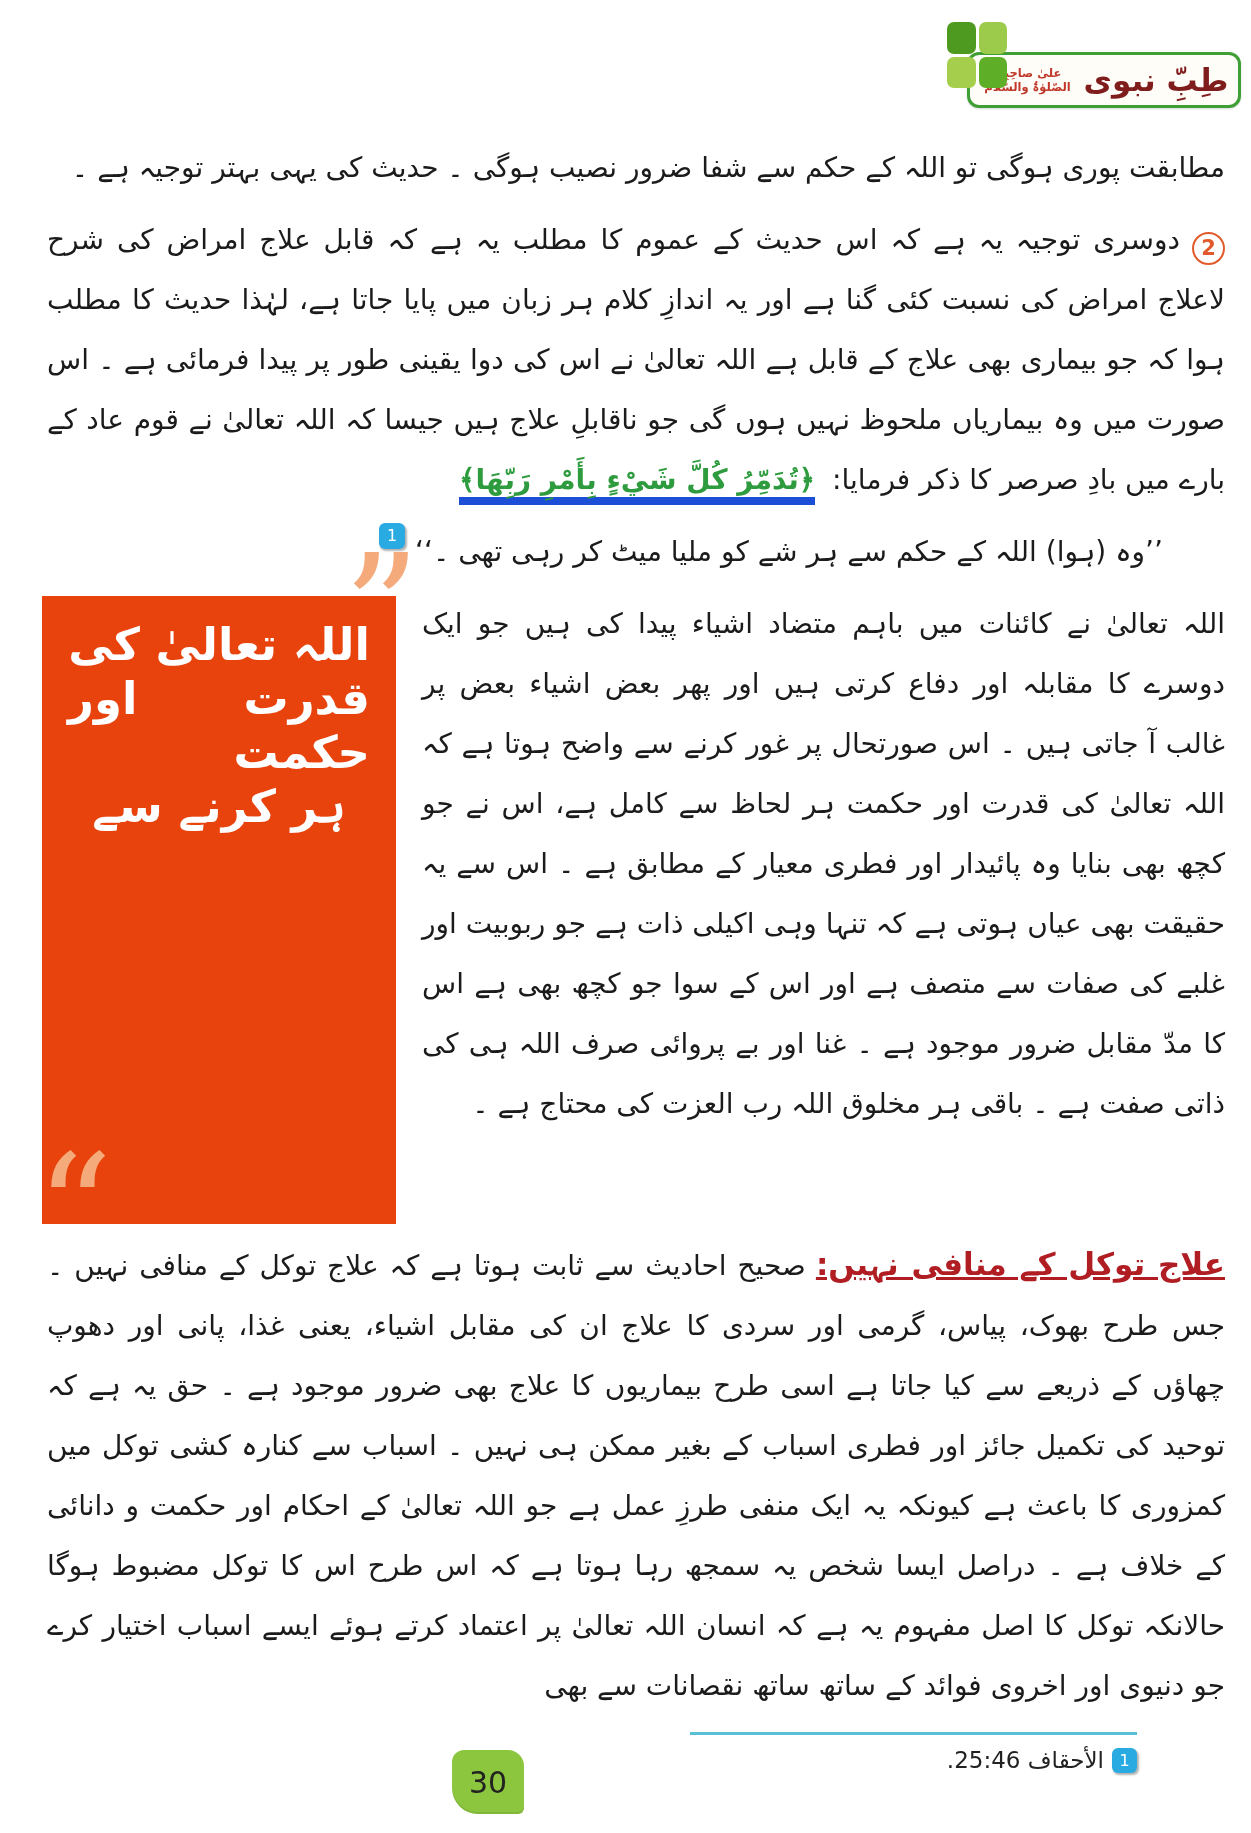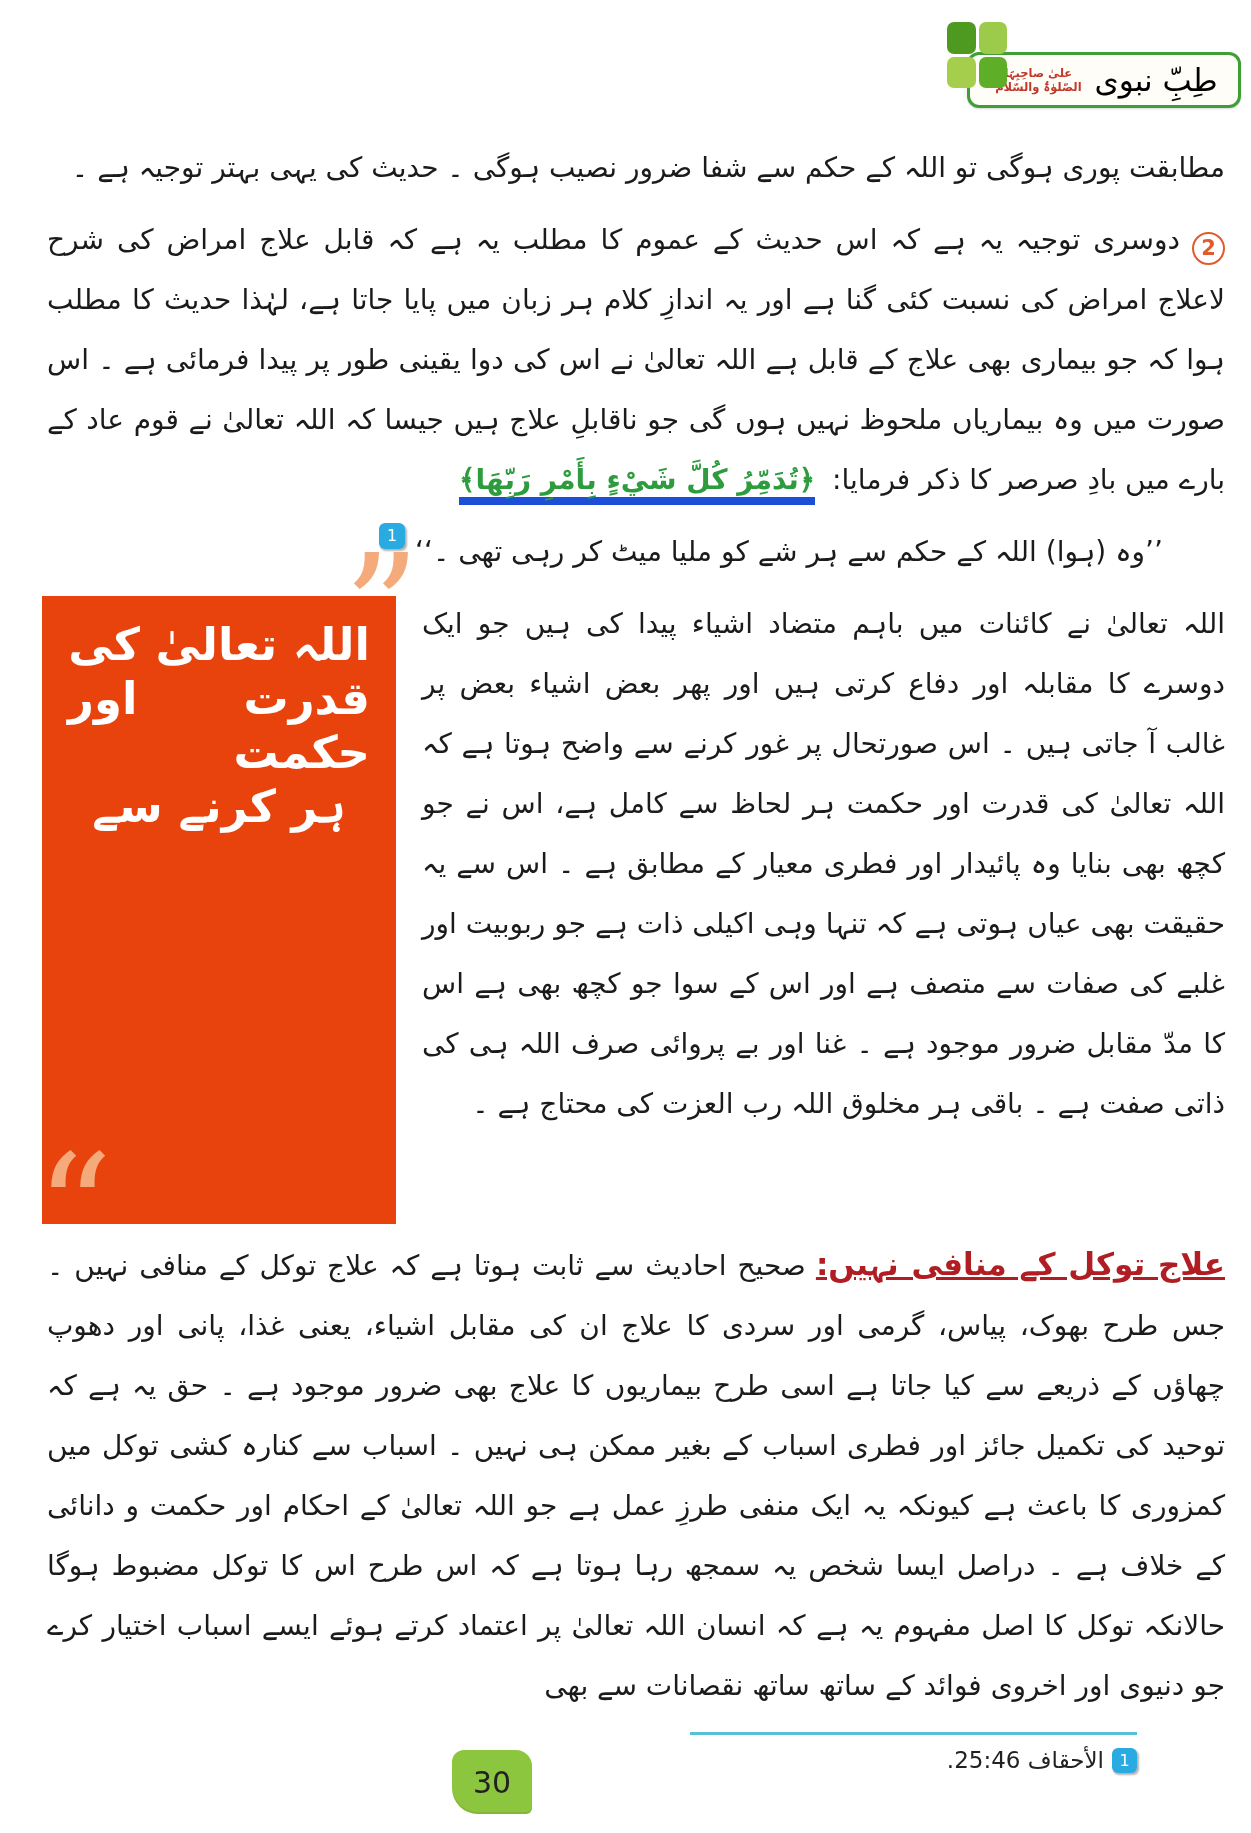--- a/index.html
+++ b/index.html
@@ -25,21 +25,21 @@
   .leaf.l2{background:#4E9A21;}
   .leaf.l3{background:#5FAE27;}
   .leaf.l4{background:#A5CE4C;}
   .title-box{
     position:absolute;top:52px;right:10px;width:268px;height:50px;
     border:3px solid #3F9E35;border-radius:12px;background:#fffdf8;
     display:flex;flex-direction:row;align-items:center;justify-content:center;gap:8px;
     box-shadow:0 1px 2px rgba(0,0,0,.15);
     z-index:2;
   }
-  .title-main{color:#000000;font-size:31px;font-weight:normal;white-space:nowrap;}
+  .title-main{color:#7f1d1d;font-size:31px;font-weight:bold;white-space:nowrap;}
   .title-sub{color:#C0392B;font-size:11.5px;width:96px;text-align:center;line-height:1.25;font-weight:bold;}
   
   .content{
     position:absolute;top:126px;right:14px;left:35px;
     font-size:28px;line-height:60px;text-align:justify;
   }
   .content p{margin:12px;}
   .num-badge{
     display:inline-flex;width:33px;height:33px;box-sizing:border-box;
     border:2.5px solid #E25A2B;border-radius:50%;
@@ -93,21 +93,21 @@
   }
   .fn-badge{
     display:inline-block;width:25px;height:25px;
     background:#29ABE2;color:#fff;border-radius:6px;
     font-size:16px;line-height:25px;text-align:center;
     vertical-align:2px;margin-left:8px;
     box-shadow:1.5px 2px 2px rgba(0,0,0,.3);
   }
   
   .page-num{
-    position:absolute;left:452px;top:1750px;width:80px;height:64px;
+    position:absolute;left:452px;top:1750px;width:72px;height:64px;
     background:#8CC63F;border-radius:12px 16px 6px 26px;
     display:flex;align-items:center;justify-content:center;
     font-size:30px;color:#222;direction:ltr;
     box-shadow:inset 0 -2px 0 rgba(0,0,0,.08);
   }
 </style>
 </head>
 <body>
 
 <div class="page">

